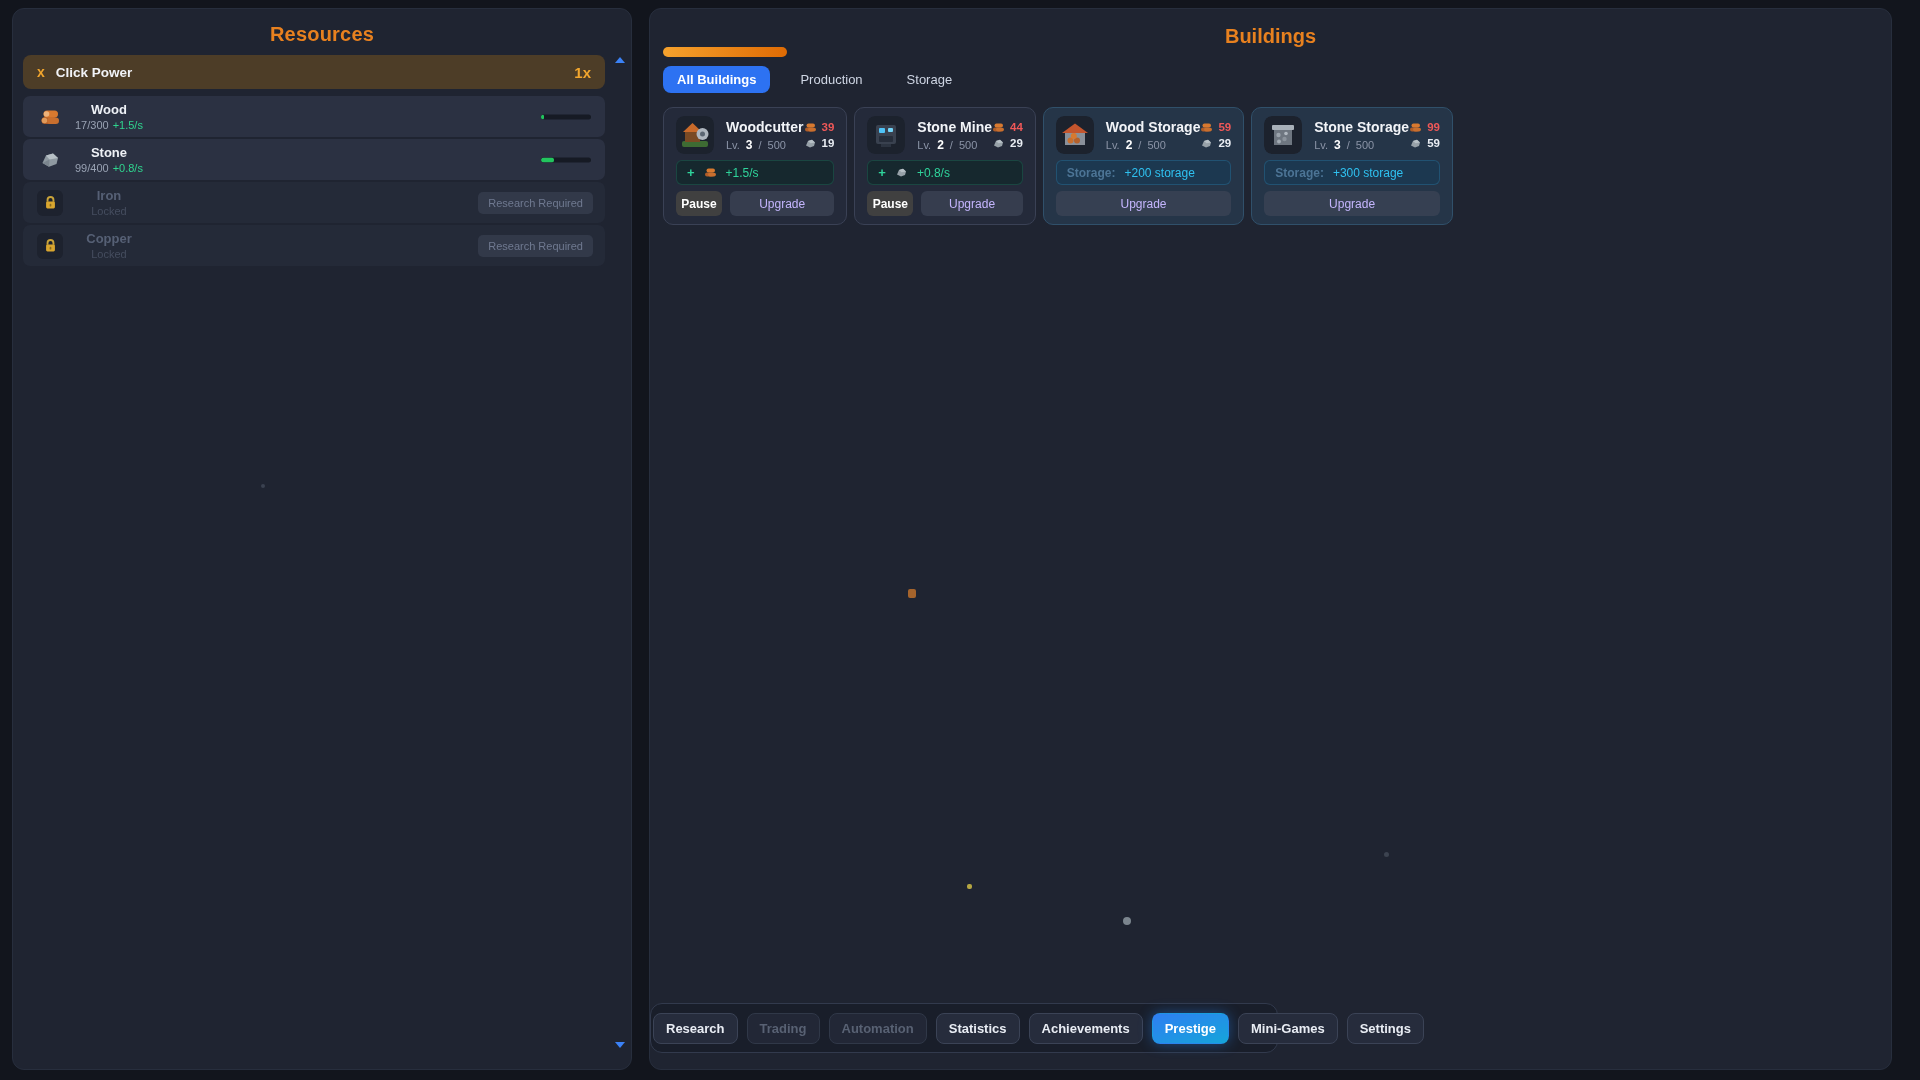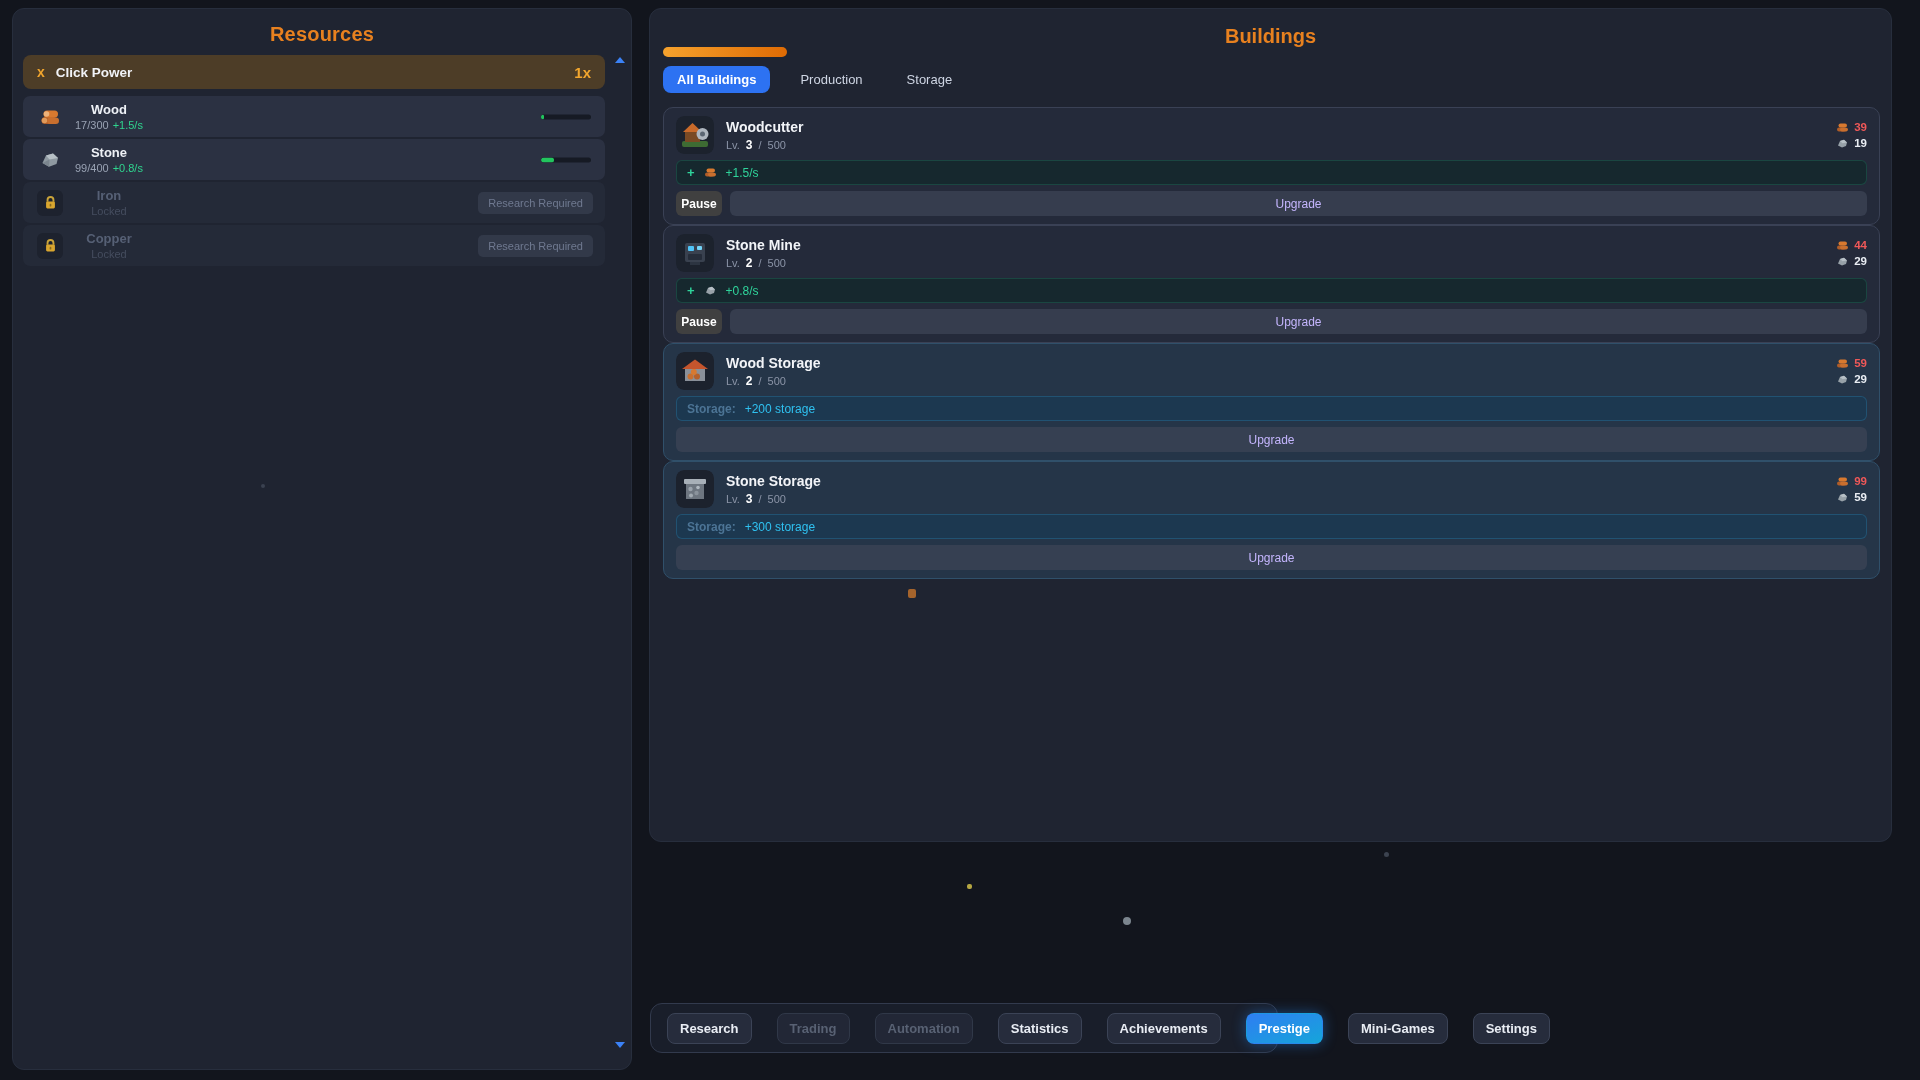--- a/index.html
+++ b/index.html
@@ -7,21 +7,21 @@
   body {
     background:#12151d;
     font-family:"Liberation Sans","DejaVu Sans",sans-serif;
     overflow:hidden; position:relative;
   }
   .panel {
     position:absolute; top:8px; background:#1f2431;
     border:1px solid #272e3d; border-radius:12px;
   }
   .panel-left  { left:12px;  width:620px;  height:1062px; }
-  .panel-right { left:649px; width:1243px; height:834px; }
+  .panel-right { left:649px; width:1243px; height:1062px; }
 
   .panel-title {
     text-align:center; padding-top:14px; color:#e8811f;
     font-size:20px; font-weight:bold; letter-spacing:.2px;
   }
 
   
   .res-content { padding:9px 26px 0 10px; }
   .click-row {
     height:34px; background:#4d3d27; border-radius:8px;
@@ -78,21 +78,21 @@
   .b-title { color:#e8811f; font-size:20px; font-weight:bold; }
 
   .tabs { position:absolute; top:57px; left:13px; display:flex; gap:16px; align-items:center; }
   .tab {
     height:27px; padding:0 14px; border-radius:8px; font-size:13px;
     color:#ced5e3; background:transparent; border:none; font-family:inherit;
     display:flex; align-items:center; cursor:pointer;
   }
   .tab.active { background:#2d72f2; color:#ffffff; font-weight:bold; }
 
-  .cards { position:absolute; top:98px; left:13px; right:11px; display:flex; flex-direction:column; }
+  .cards { position:absolute; top:98px; left:13px; right:11px; display:flex; flex-direction:row; gap:7px; }
   .card { border-radius:10px; padding:8px 12px; }
   .card.prod  { background:#242a3a; border:1px solid #3a4155; }
   .card.store { background:#253548; border:1px solid #30506a; }
 
   .card-head { display:flex; align-items:center; }
   .b-icon { width:38px; height:38px; border-radius:8px; overflow:hidden; flex:none; }
   .b-icon svg { display:block; }
   .b-meta { margin-left:12px; flex:1; }
   .b-name { color:#f2f4f8; font-weight:bold; font-size:14px; }
   .b-lv   { font-size:11px; color:#8b94a7; margin-top:3px; display:flex; gap:6px; align-items:baseline; }
@@ -121,21 +121,21 @@
   }
   .upgrade-btn {
     flex:1; background:rgba(60,68,86,.75); color:#c4b5fd; font-size:12px;
     border:none; border-radius:6px; height:25px; font-family:inherit; cursor:pointer;
   }
 
   
   .bottom-nav {
     position:absolute; left:650px; top:1003px; width:628px; height:50px;
     background:#191e2a; border:1px solid #323a4d; border-radius:12px;
-    display:flex; align-items:center; gap:25px; padding:0 16px;
+    display:flex; align-items:center; gap:9px; padding:0 2px;
   }
   .nav-btn {
     height:31px; padding:0 12px; background:#262c3c; border:1px solid #3b4356;
     border-radius:8px; color:#e9edf4; font-weight:bold; font-size:13px;
     font-family:inherit; cursor:pointer; white-space:nowrap;
   }
   .nav-btn.disabled { color:#586173; background:#222736; border-color:#303848; }
   .nav-btn.active {
     background:linear-gradient(160deg,#2f7ef2,#15a5da); border:1px solid transparent;
     box-shadow:0 0 14px rgba(41,134,240,.45); color:#fff;

